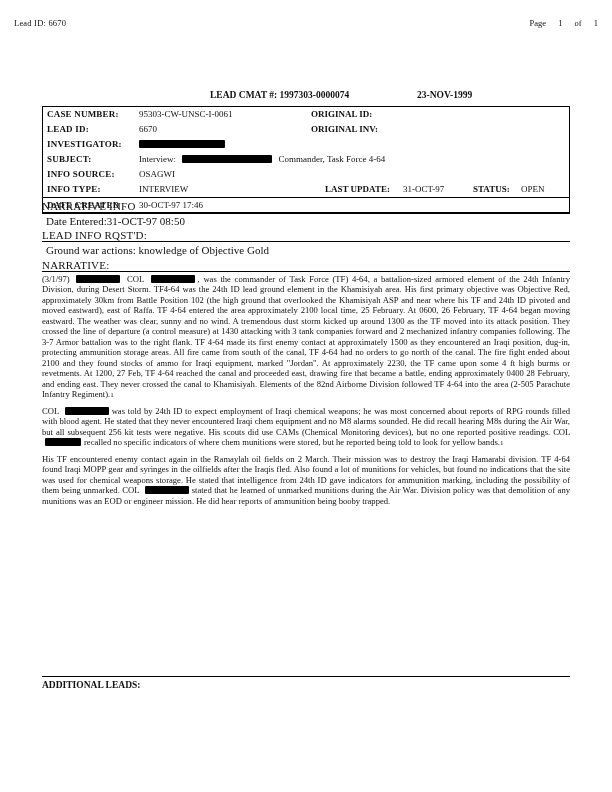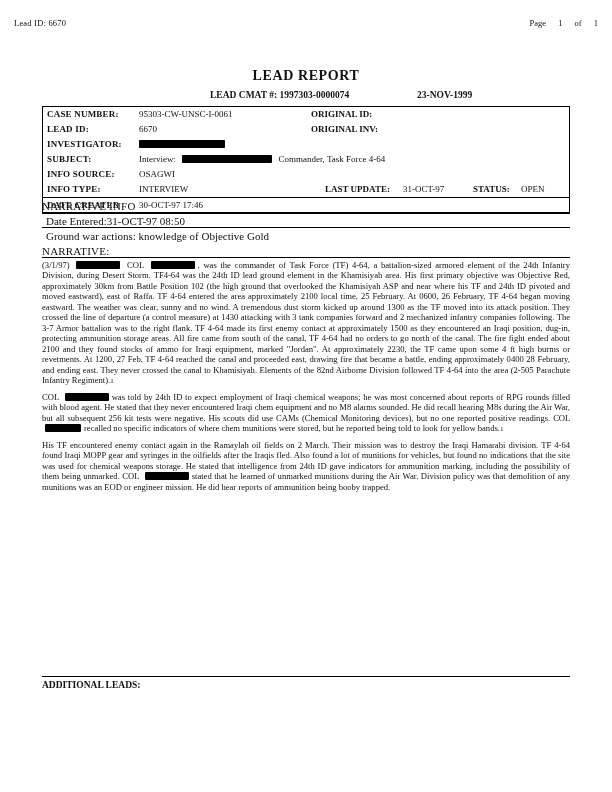--- a/index.html
+++ b/index.html
@@ -188,21 +188,20 @@
       <span>6670</span>
     </div>
     <div class="pageno">
       <span>Page</span>
       <span>1</span>
       <span>of</span>
       <span>1</span>
     </div>
   </div>
 
-  <div class="title">LEAD REPORT</div>
 
   <div class="cmatline">
     <span class="cmat">LEAD CMAT #: 1997303-0000074</span>
     <span class="date">23-NOV-1999</span>
   </div>
 
   <div class="block">
     <div class="row">
       <span class="lbl">CASE NUMBER:</span>
       <span class="val">95303-CW-UNSC-I-0061</span>
@@ -247,20 +246,21 @@
       <span class="val">30-OCT-97 17:46</span>
     </div>
   </div>
 
   <div class="narrative-info">
     <div class="sec-head">NARRATIVE INFO</div>
     <div class="line-under"></div>
     <div class="sub-line" style="margin-top:2px;">
       <span>Date Entered:</span><span>31-OCT-97 08:50</span>
     </div>
+    <div class="sec-head" style="margin-top:2px;">LEAD INFO RQST'D:</div>
     <div class="line-under"></div>
     <div class="sub-line" style="margin-top:2px;">Ground war actions: knowledge of Objective Gold</div>
     <div class="sec-head" style="margin-top:3px;">NARRATIVE:</div>
     <div class="line-under"></div>
 
     <div class="narr-body">
       <p>
         <span>(3/1/97)</span>
         <span class="redact" style="width:44px; margin:0 3px;"></span>
         <span>COL</span>

